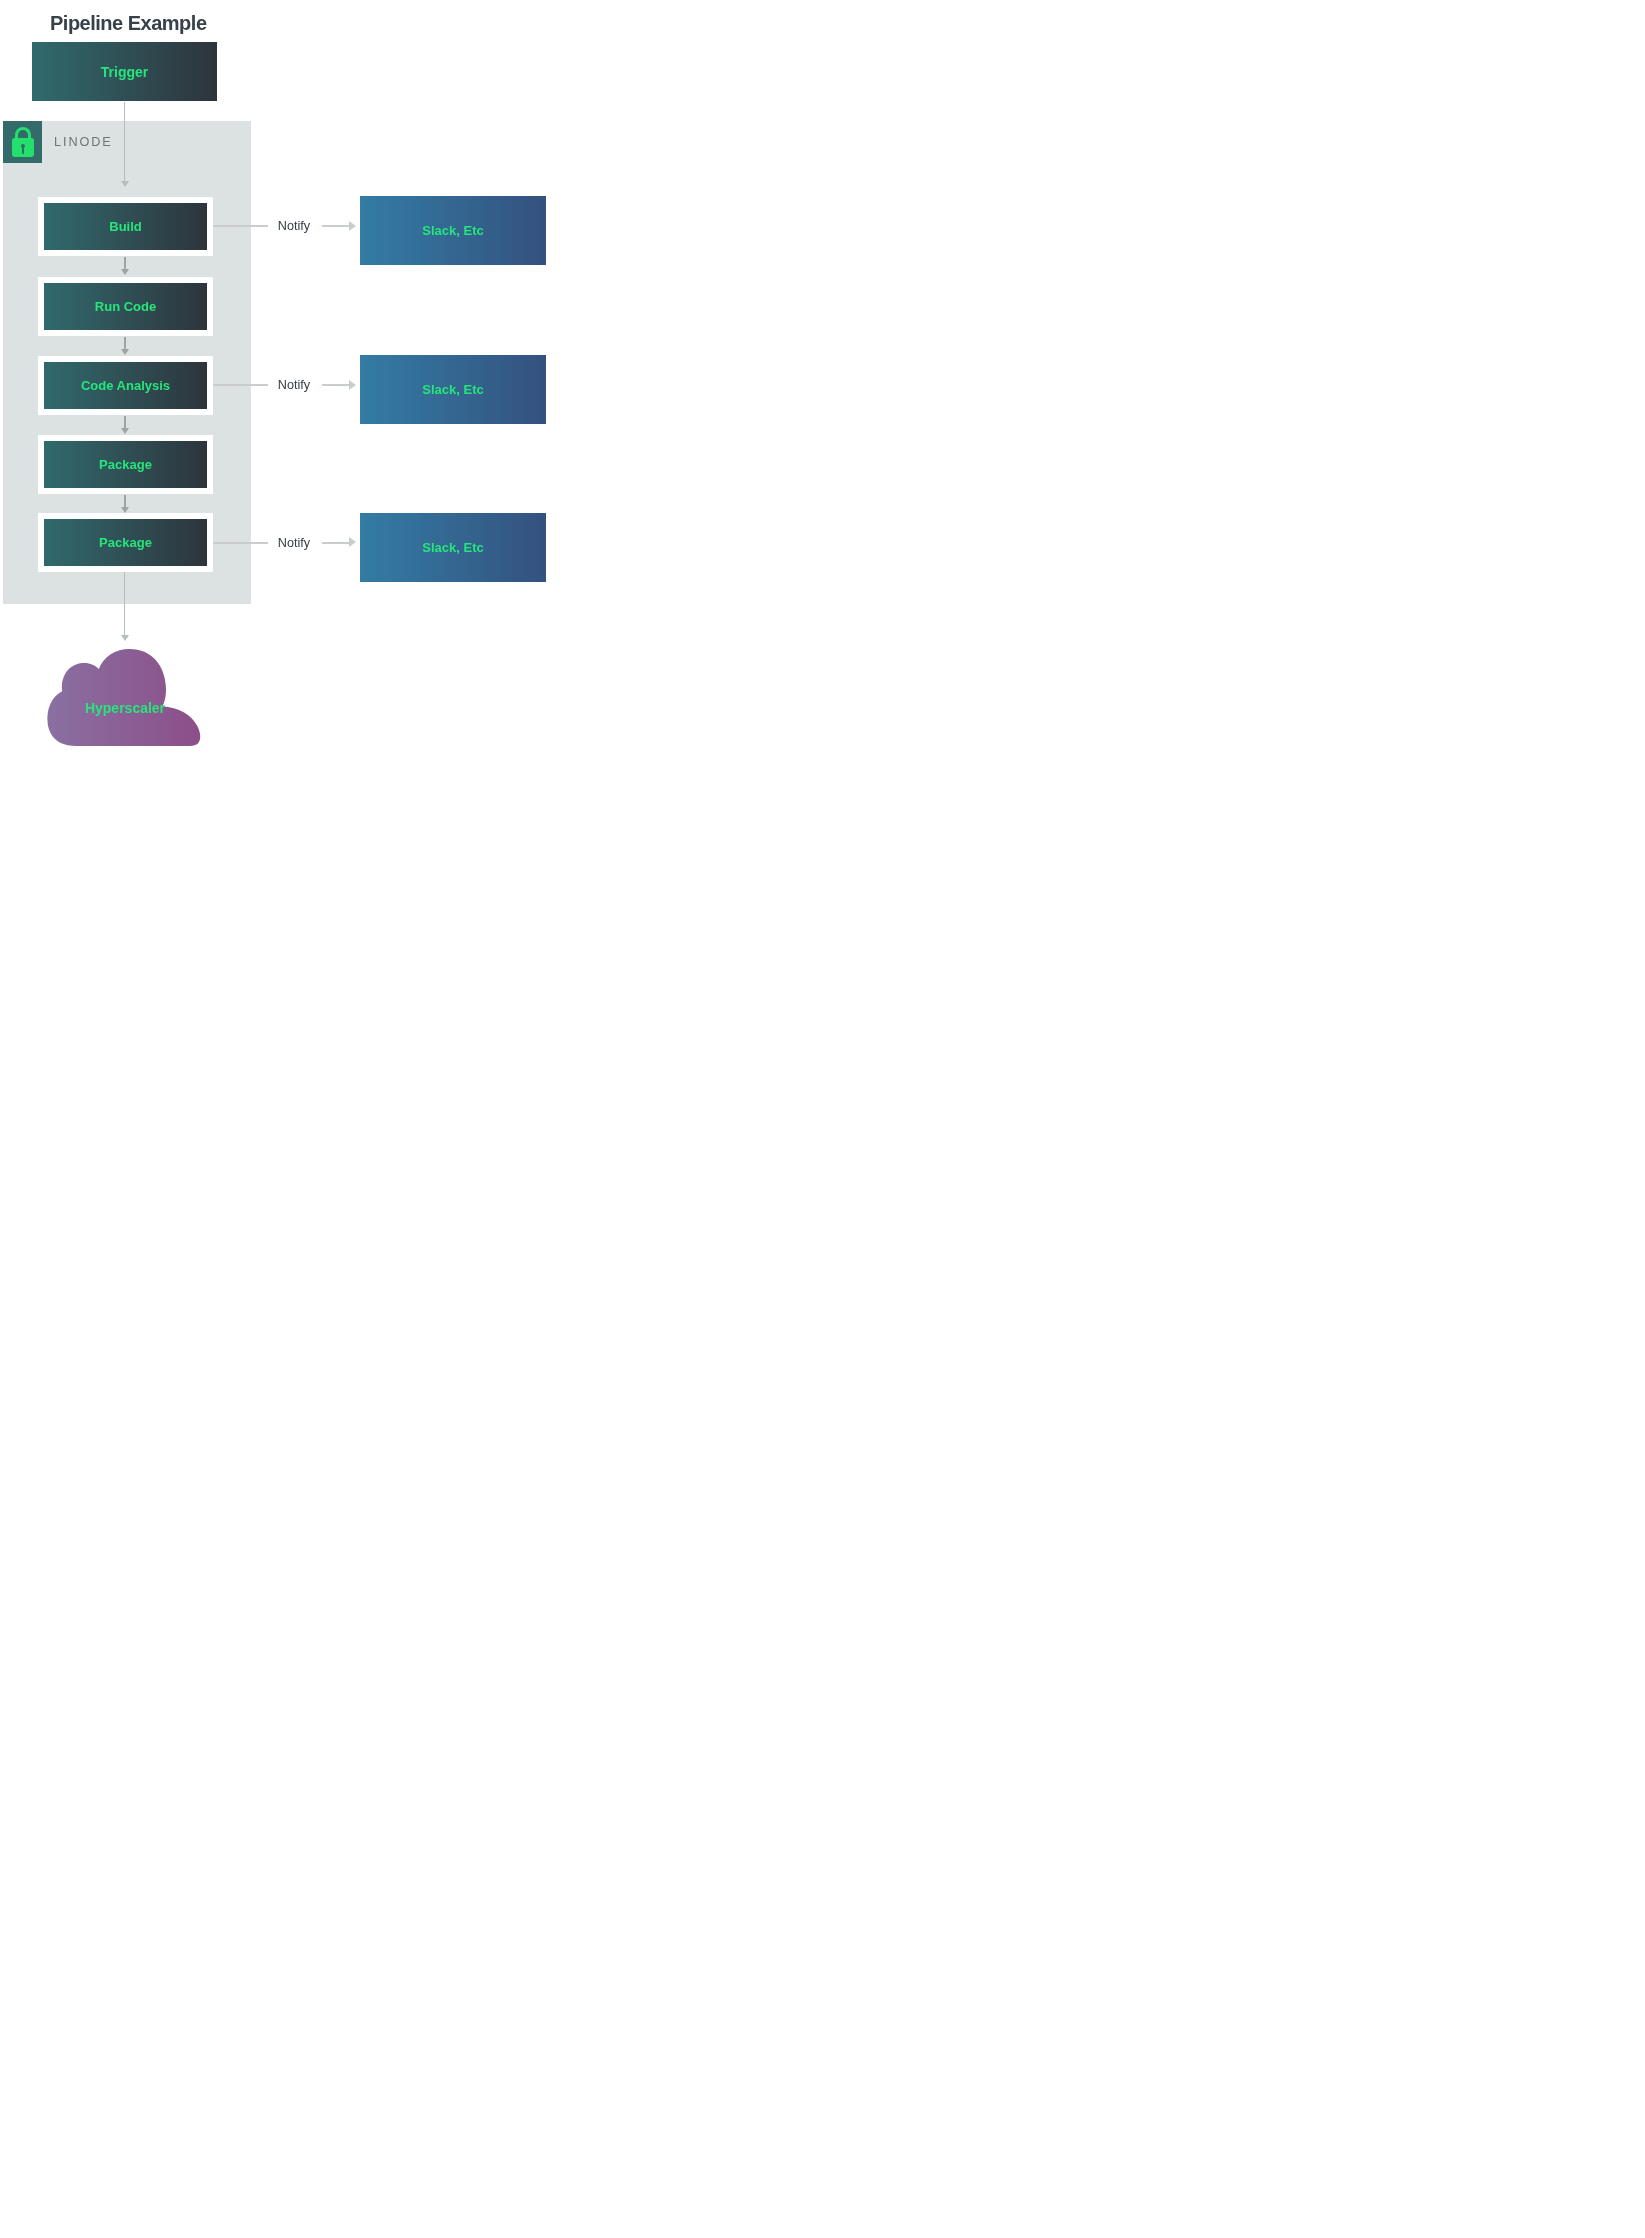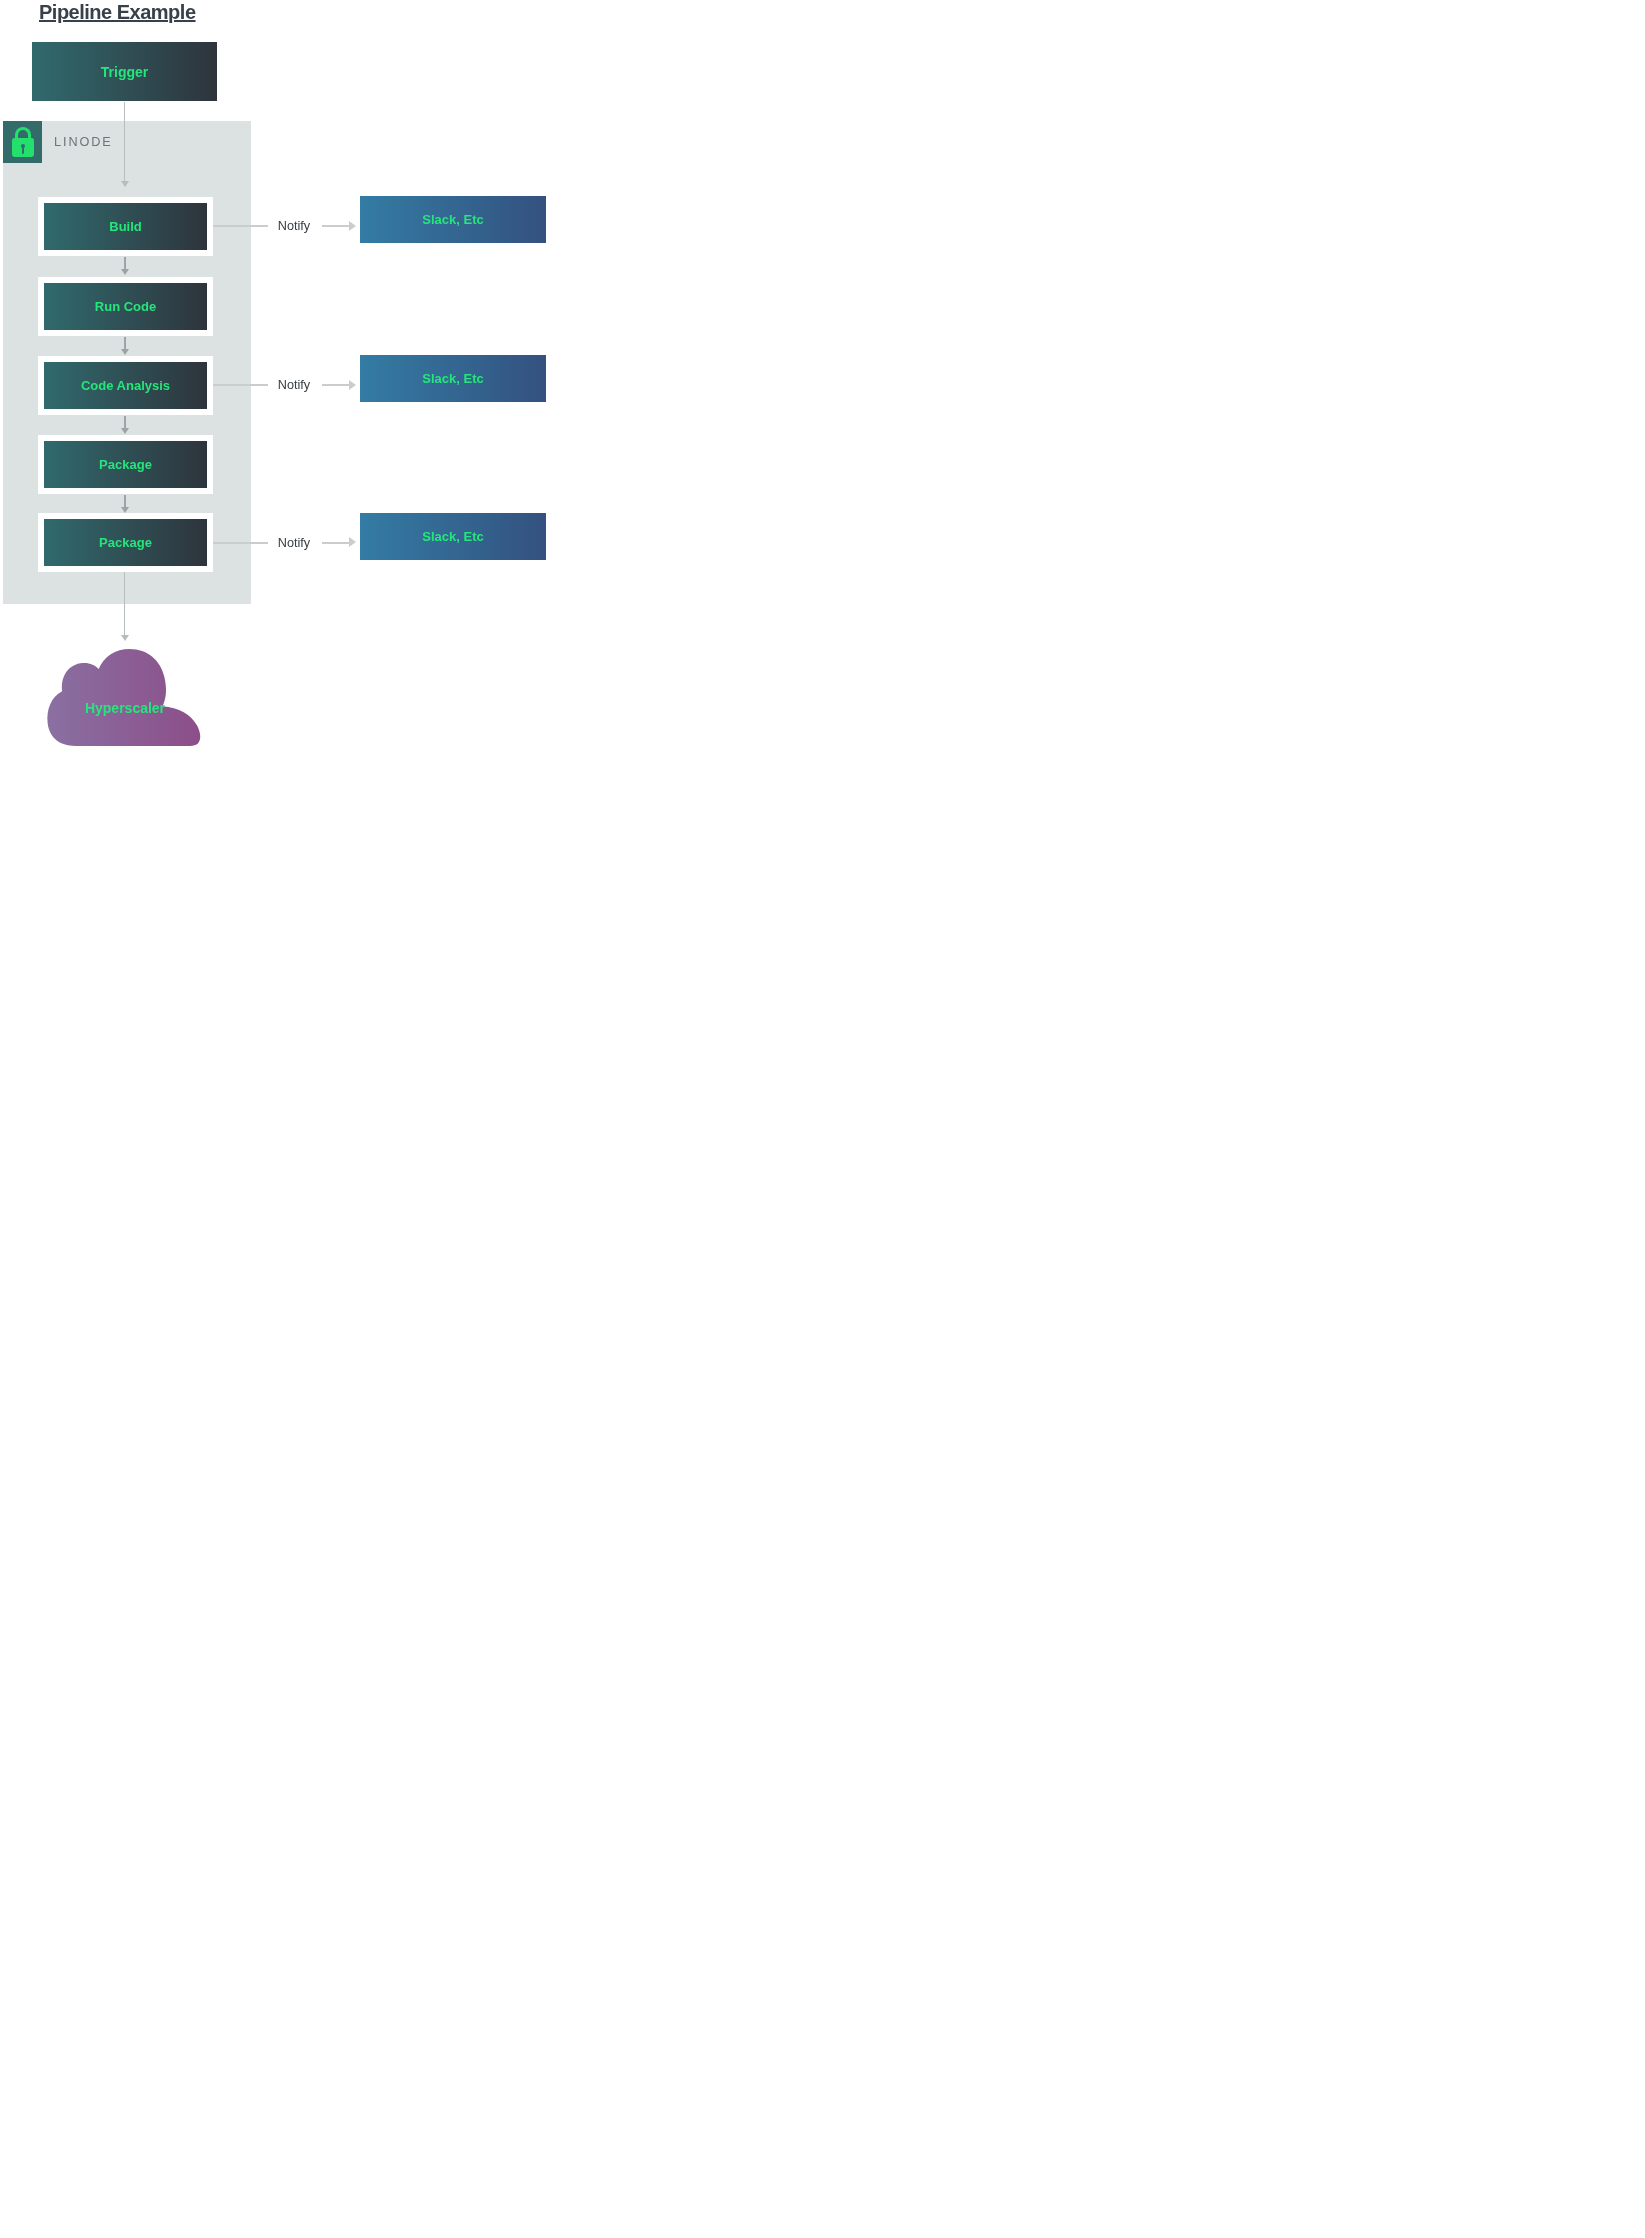--- a/index.html
+++ b/index.html
@@ -1,22 +1,22 @@
 <!DOCTYPE html>
 <html style="font-size:7.5px"><head>
 <meta charset="utf-8">
 <style>
   html,body{margin:0;padding:0;background:#ffffff;}
   .canvas{
     position:relative;width:548px;height:746px;background:#ffffff;overflow:hidden;
     font-family:"Liberation Sans", sans-serif;
   }
   .page-title{
-    position:absolute;left:39px;top:0.9px;margin:0;
-    font-size:20px;font-weight:700;letter-spacing:-0.5px;color:#38414a;text-decoration:underline;
+    position:absolute;left:39px;top:0.9px;margin:11px;
+    font-size:20px;font-weight:700;letter-spacing:-0.5px;color:#38414a;
   }
   
   .trigger{
     position:absolute;left:32px;top:42px;width:185px;height:59px;
     background:linear-gradient(90deg,#306a6d,#2e343c);
     display:flex;align-items:center;justify-content:center;
   }
   .group{
     position:absolute;left:3.3px;top:121px;width:248px;height:483px;background:#dbe2e1;
   }
@@ -45,21 +45,21 @@
     position:absolute;left:38px;width:175px;height:59px;background:#ffffff;
     padding:6px;box-sizing:border-box;
   }
   .stage-inner{
     width:100%;height:100%;background:linear-gradient(90deg,#306a6d,#2e343c);
     display:flex;align-items:center;justify-content:center;
   }
   .green-label{color:#26e57b;font-weight:700;font-size:13px;}
   .trigger .green-label{font-size:14px;}
   .target{
-    position:absolute;left:360px;width:186px;height:47px;
+    position:absolute;left:360px;width:186px;height:69px;
     background:linear-gradient(90deg,#337ca4,#34517f);
     display:flex;align-items:center;justify-content:center;
   }
   
   .vshaft{position:absolute;width:1.9px;background:#9ba5a5;}
   .vhead{position:absolute;width:0;height:0;border-left:4.2px solid transparent;
          border-right:4.2px solid transparent;border-top:6.6px solid #9ba5a5;}
   .vshaft.light{background:#b7bdbd;width:1.4px;}
   .vhead.light{border-top-color:#b7bdbd;}
   .hline{position:absolute;height:1.9px;background:#c9cecd;}

